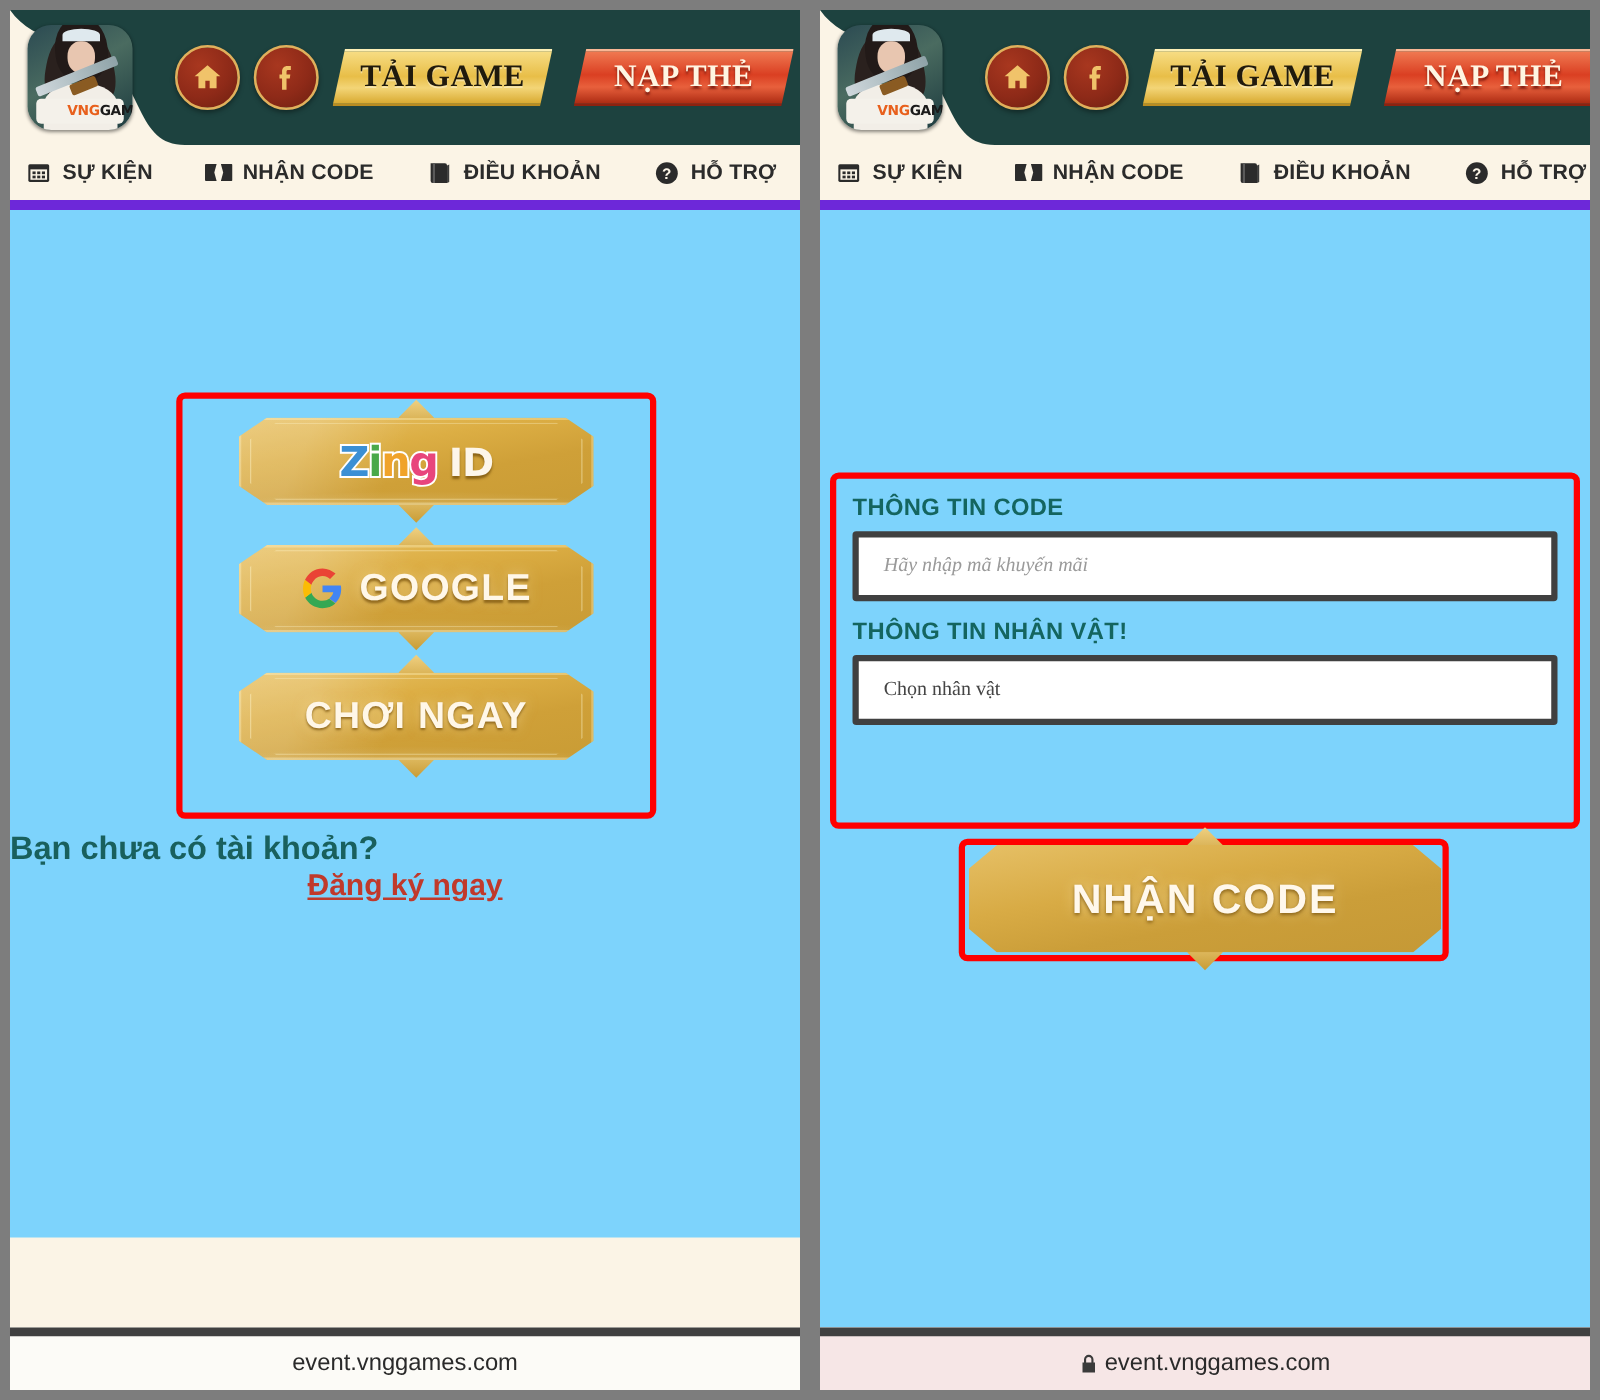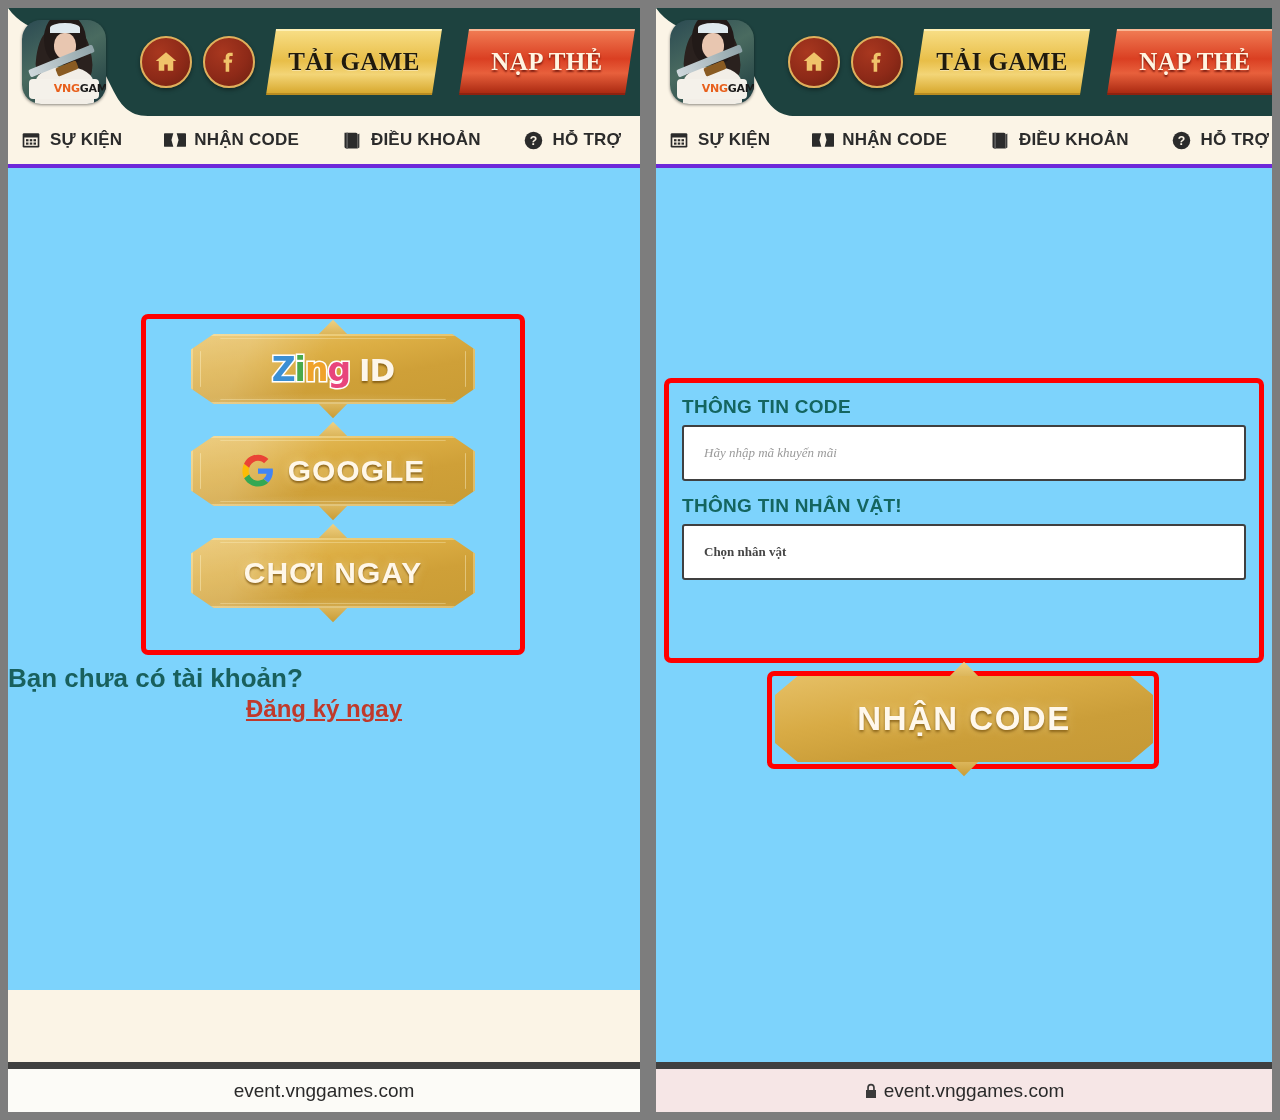--- a/index.html
+++ b/index.html
@@ -114,21 +114,21 @@
     width:52px; height:52px; border-radius:50%;
     background: radial-gradient(circle at 36% 30%, #a8371f 0%, #8e2a18 55%, #6d1f10 100%);
     border:2px solid #e0b05c;
     display:flex; align-items:center; justify-content:center;
     box-shadow:0 2px 4px rgba(0,0,0,.4);
     cursor:pointer;
   }
   .circ-btn svg { display:block; }
 
   .gold-btn, .red-btn {
-    height:66px;
+    height:46px;
     display:flex; align-items:center; justify-content:center;
     position:relative;
     cursor:pointer;
     clip-path: polygon(10px 0,100% 0,calc(100% - 10px) 100%,0 100%);
   }
   .gold-btn {
     width:176px;
     background: linear-gradient(180deg,#f7dd84 0%,#e8be48 48%,#f3d577 70%,#d8a92f 100%);
     border-top:2px solid #fdf0b6;
     border-bottom:2px solid #b98c21;
@@ -151,21 +151,21 @@
     font-weight:bold; font-size:25px; color:#fff5e2;
     letter-spacing:.4px;
     text-shadow:0 2px 2px rgba(110,20,10,.85);
   }
 
   
   .nav {
     height:52px;
     background:#fbf4e6;
     display:flex; 
-    border-bottom:4px solid #6d28d9;
+    border-bottom:8px solid #6d28d9;
     padding-left:12px;
   }
   .nav-item {
     display:flex; align-items:center; gap:8px;
     color:#2b2b2b;
     font-size:17px; font-weight:bold;
     letter-spacing:.2px;
     cursor:pointer;
     white-space:nowrap;
   }
@@ -295,33 +295,33 @@
   .form-label {
     color:#14655f;
     font-size:19px; font-weight:bold;
     letter-spacing:.3px;
     margin-bottom:7px;
   }
   .form-label.second { margin-top:14px; }
   .field {
     width:100%; height:56px;
     background:#ffffff;
-    border:2px solid #404040;
+    border:5px solid #404040;
     border-radius:3px;
     display:flex; align-items:center;
     padding-left:20px;
     font-family:"Liberation Serif", serif;
-    font-size:13px;
+    font-size:16px;
     color:#454545;
     cursor:text;
     text-align:right;
   }
   .field.ph { color:#9a9a9a; font-style:italic; }
   .field.sel { cursor:pointer; margin-bottom:14px; }
-  .field.sel:last-child { margin-bottom:0;font-weight:bold; }
+  .field.sel:last-child { margin-bottom:0; }
 
   .nhan-wrap {
     position:absolute;
     left:50%; transform:translateX(-50%);
     top:508px;
     width:378px; height:86px;
   }
   .nhan-btn {
     width:100%; height:100%;
     position:relative;

